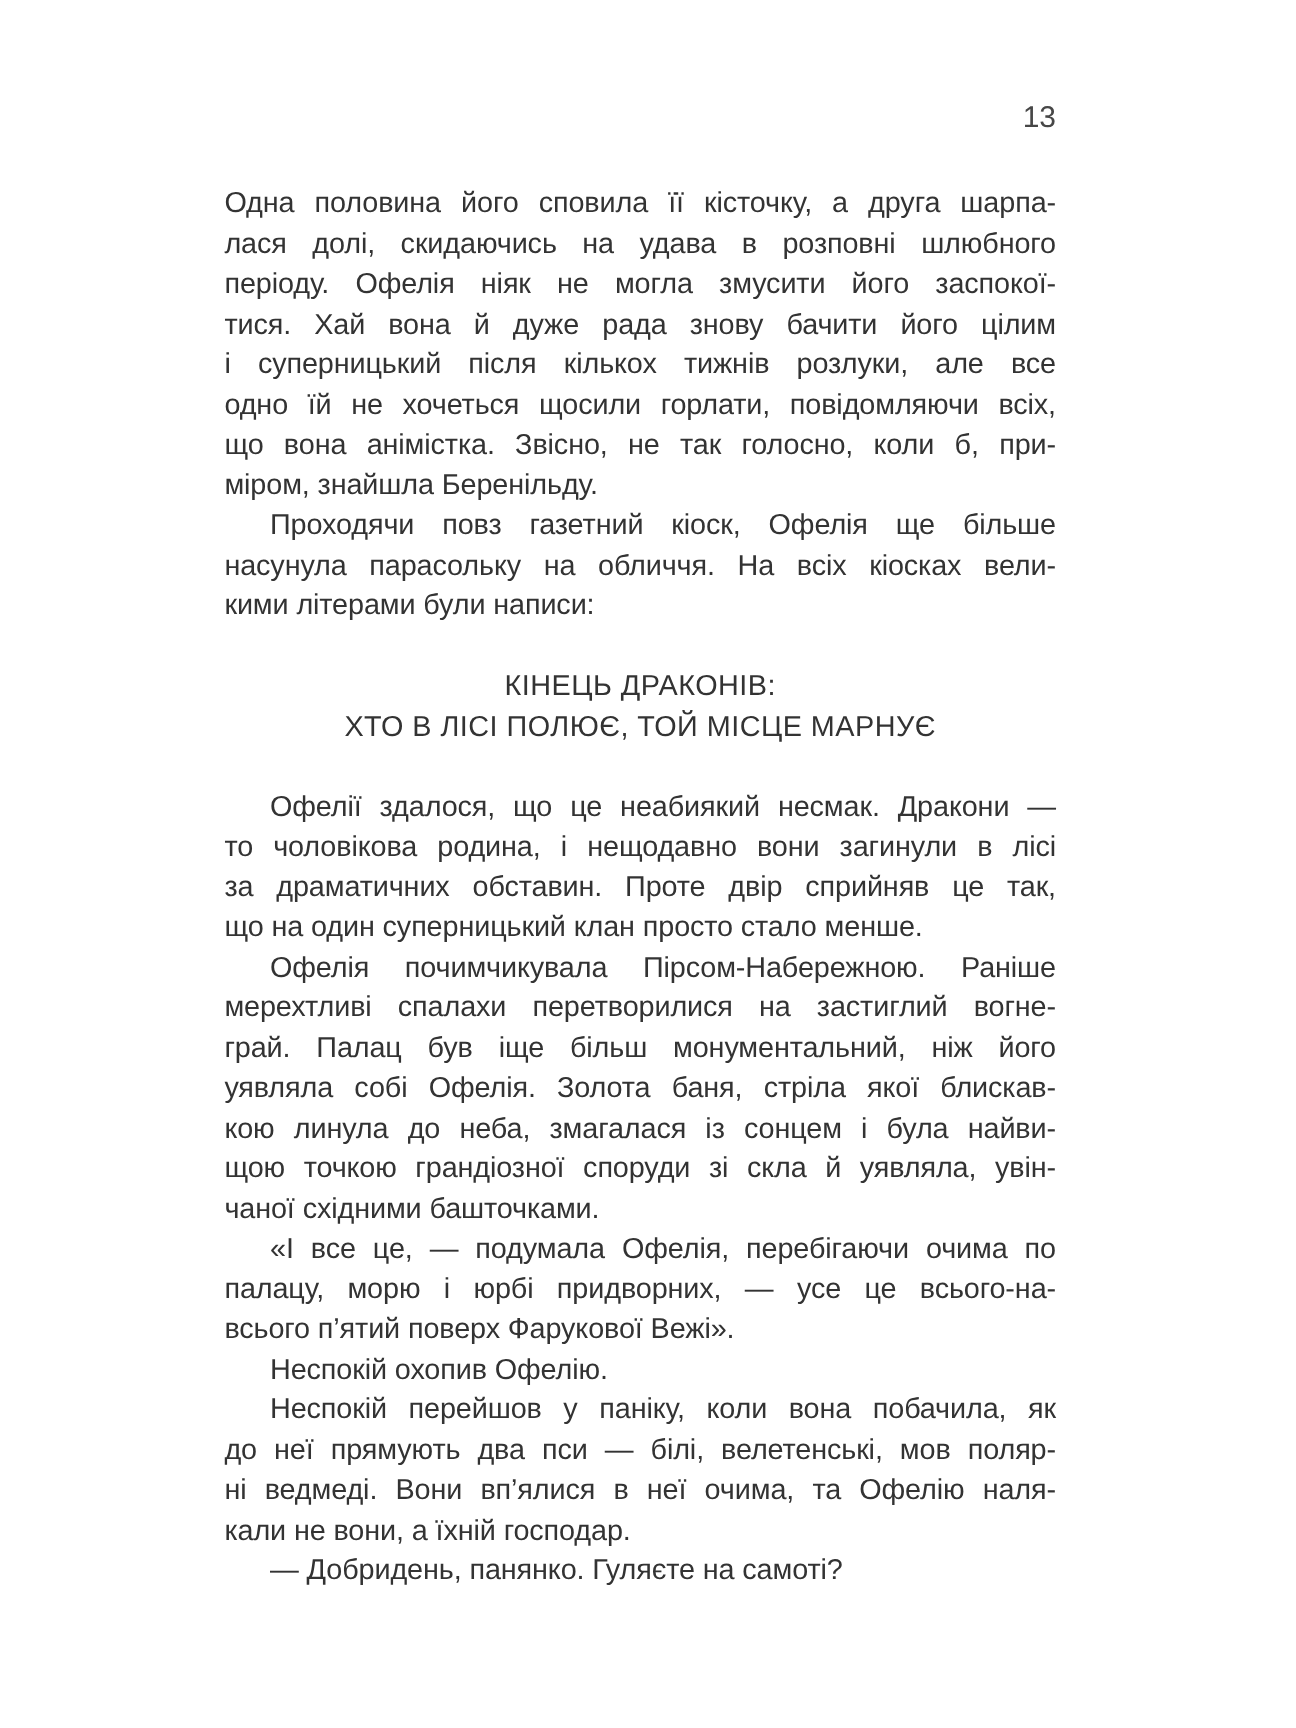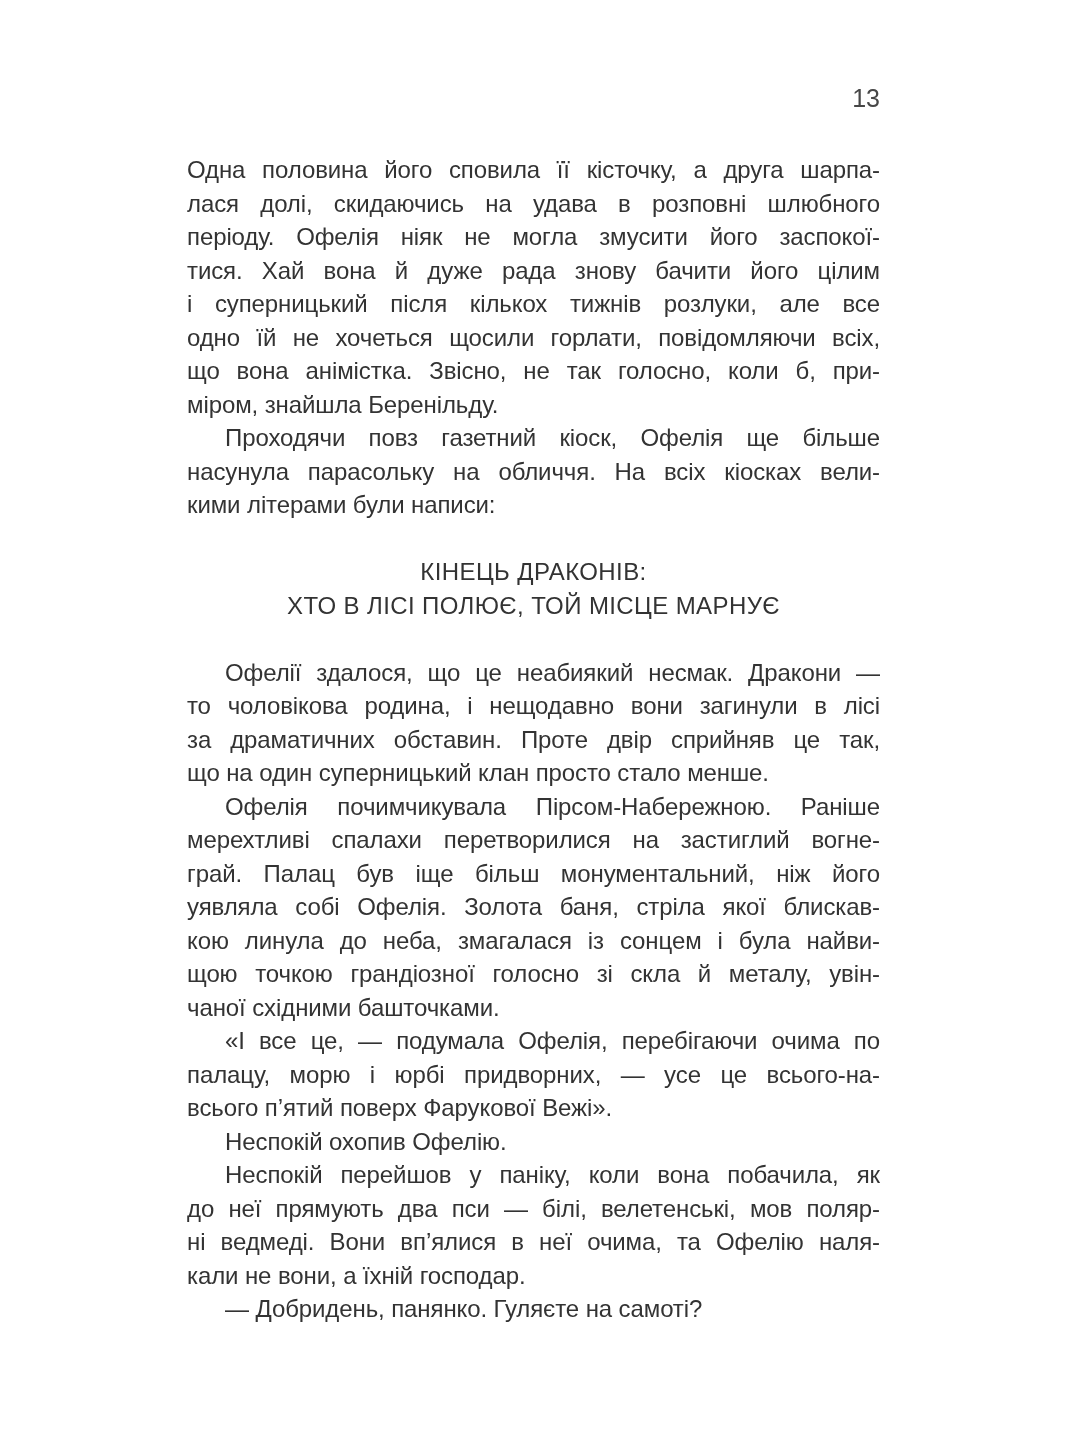--- a/index.html
+++ b/index.html
@@ -84,21 +84,21 @@
         <div class="line">то чоловікова родина, і нещодавно вони загинули в лісі</div>
         <div class="line">за драматичних обставин. Проте двір сприйняв це так,</div>
         <div class="line last">що на один суперницький клан просто стало менше.</div>
       </div>
       <div class="paragraph">
         <div class="line indent">Офелія почимчикувала Пірсом-Набережною. Раніше</div>
         <div class="line">мерехтливі спалахи перетворилися на застиглий вогне-</div>
         <div class="line">грай. Палац був іще більш монументальний, ніж його</div>
         <div class="line">уявляла собі Офелія. Золота баня, стріла якої блискав-</div>
         <div class="line">кою линула до неба, змагалася із сонцем і була найви-</div>
-        <div class="line">щою точкою грандіозної голосно зі скла й металу, увін-</div>
+        <div class="line">щою точкою грандіозної споруди зі скла й уявляла, увін-</div>
         <div class="line last">чаної східними башточками.</div>
       </div>
       <div class="paragraph">
         <div class="line indent">«І все це, — подумала Офелія, перебігаючи очима по</div>
         <div class="line">палацу, морю і юрбі придворних, — усе це всього-на-</div>
         <div class="line last">всього п’ятий поверх Фарукової Вежі».</div>
       </div>
       <div class="paragraph">
         <div class="line last indent">Неспокій охопив Офелію.</div>
       </div>

